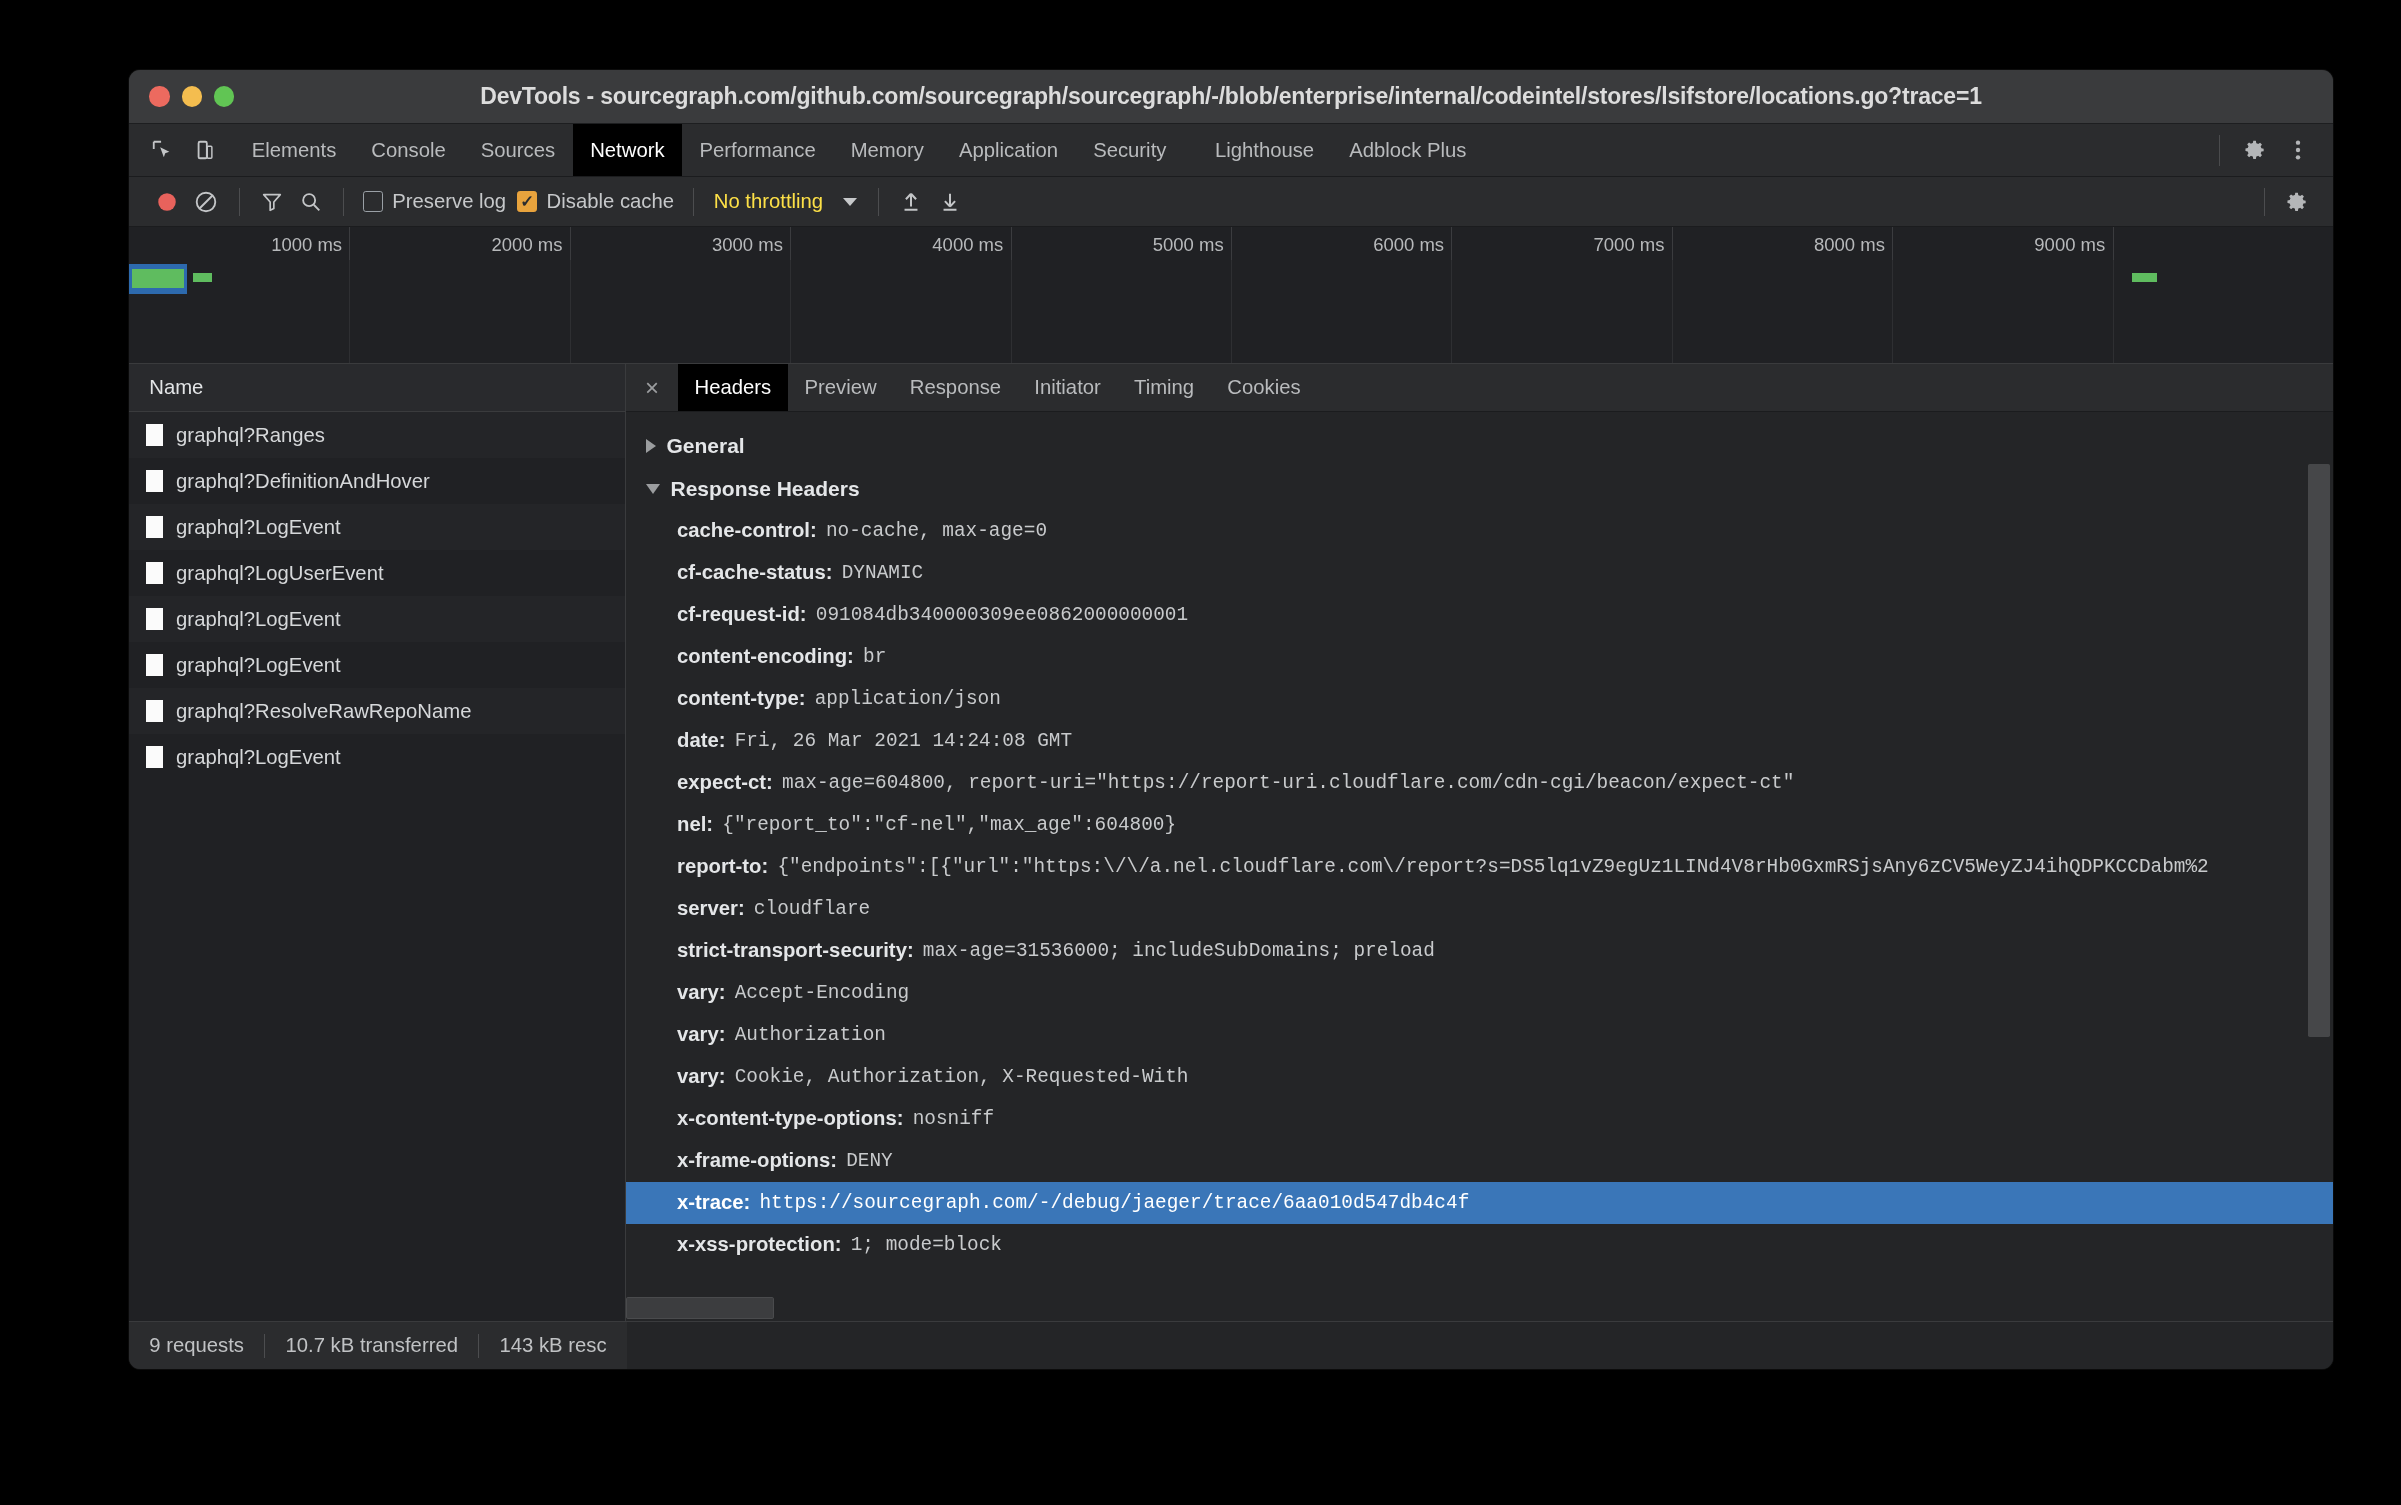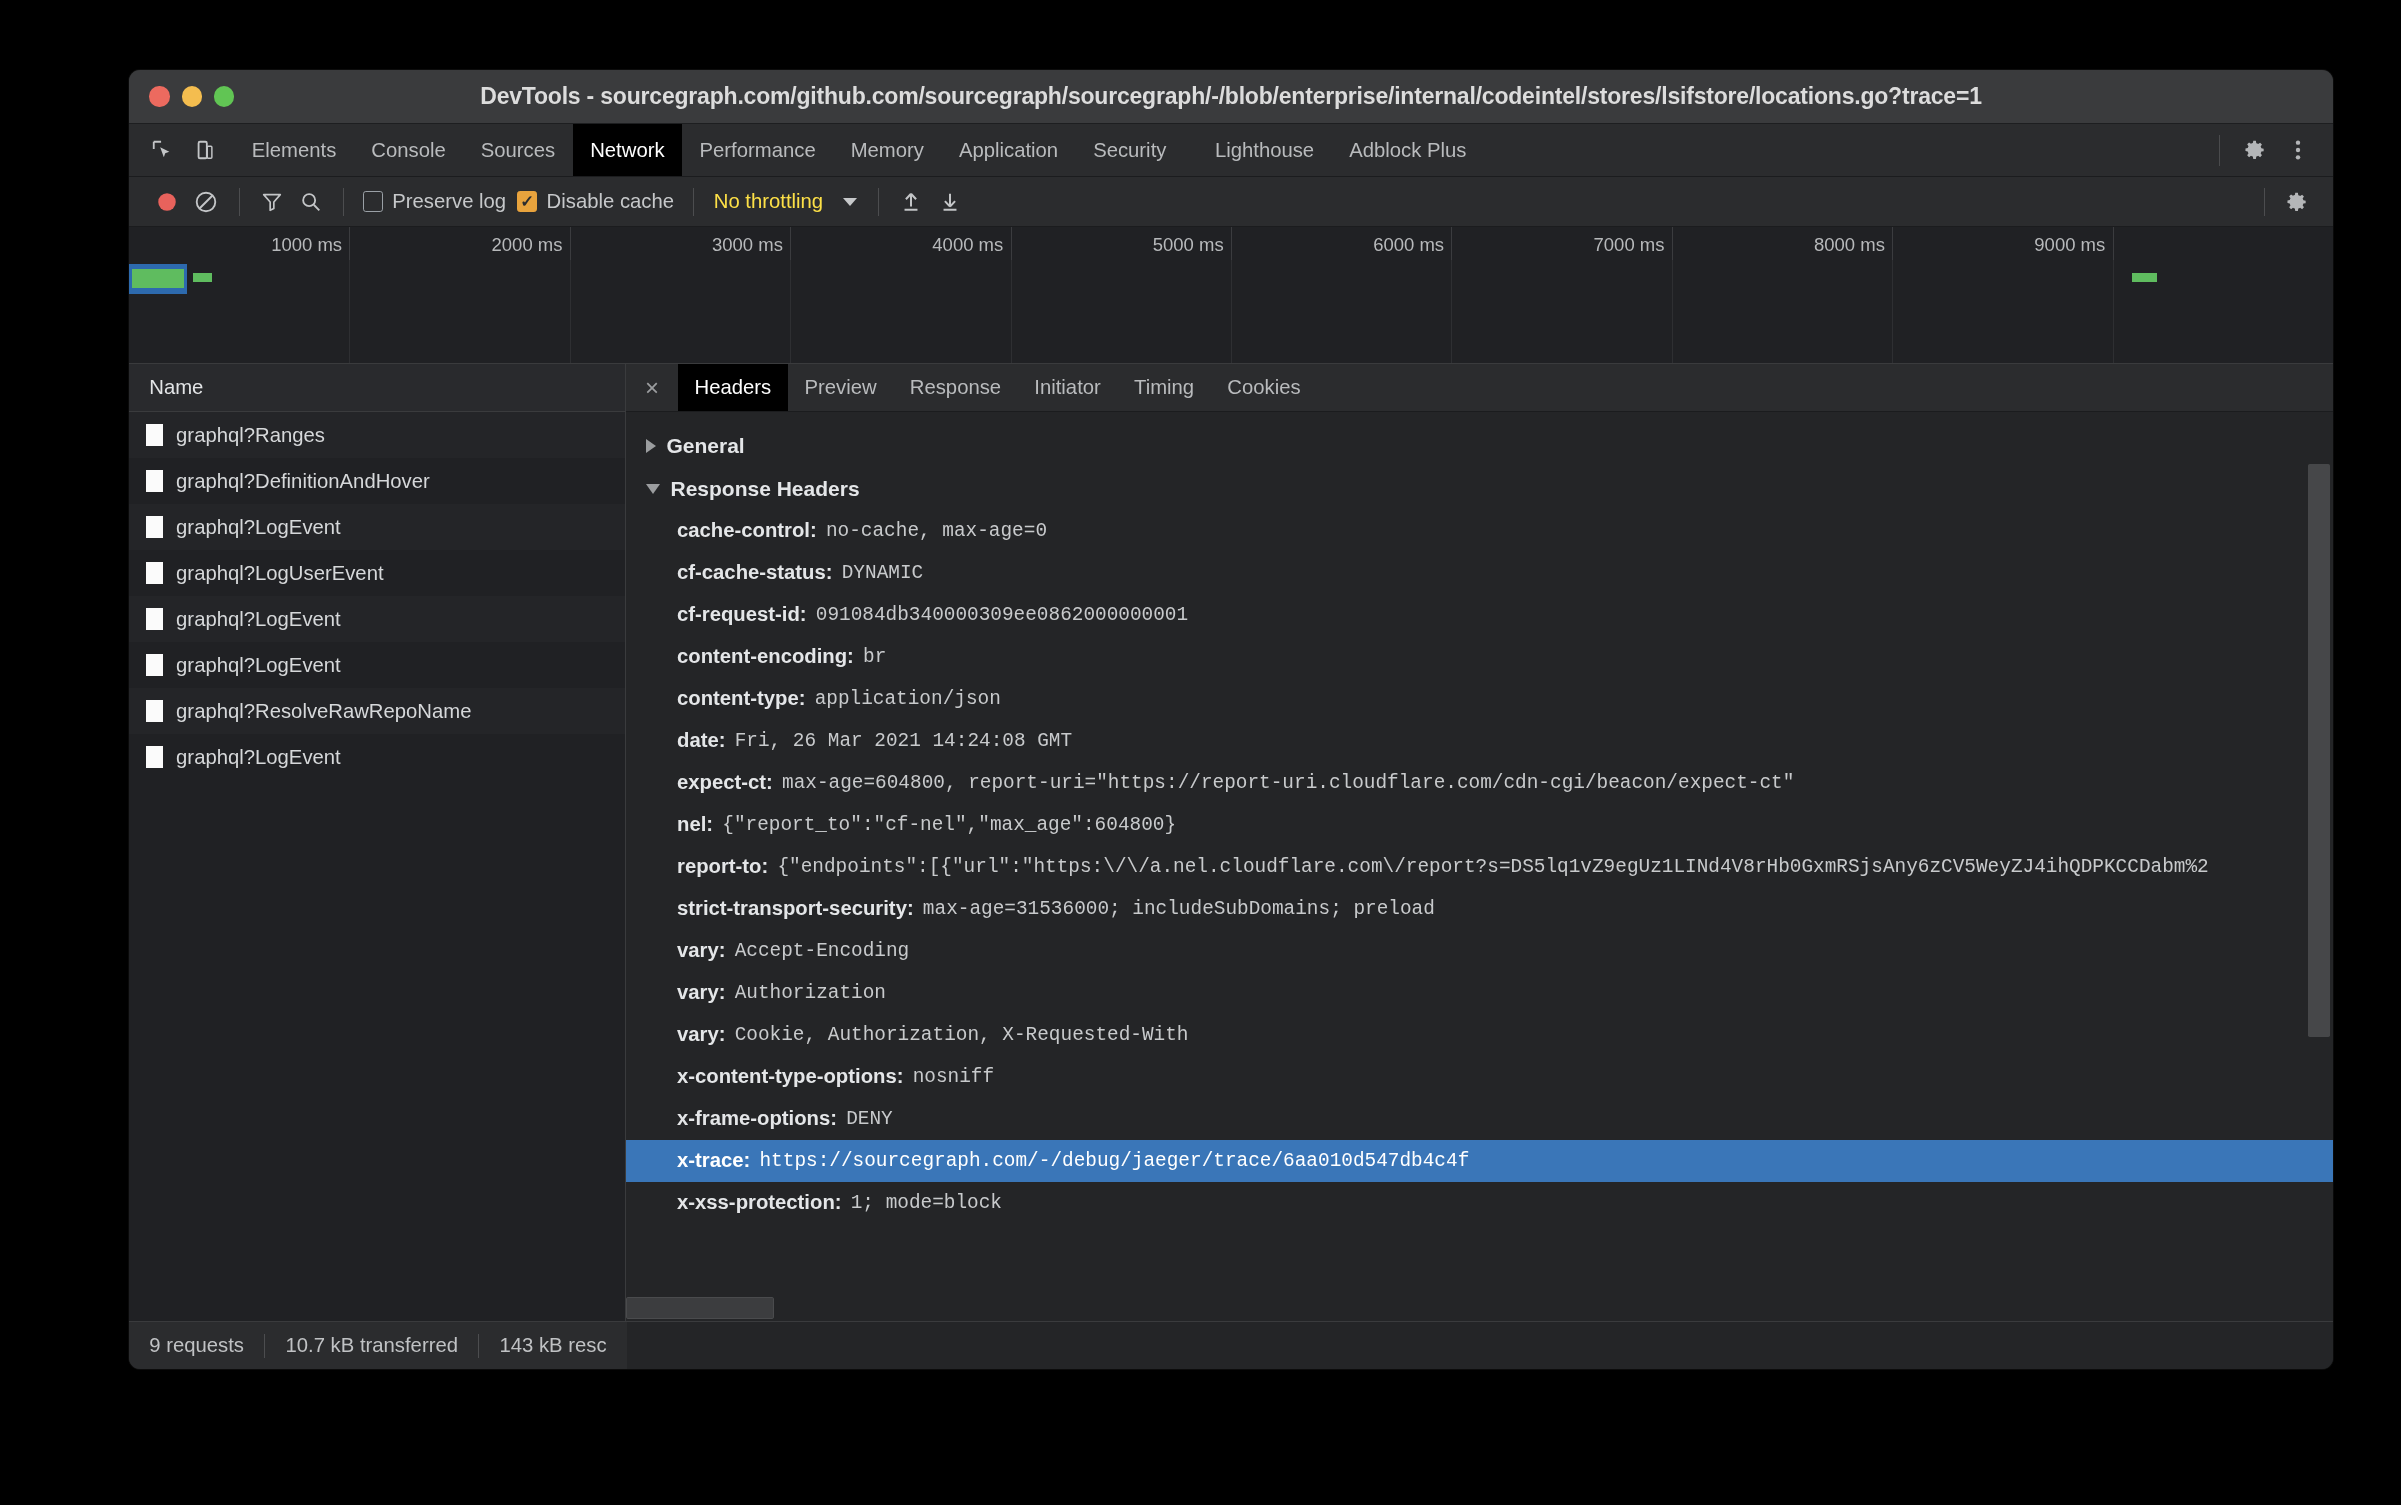--- a/index.html
+++ b/index.html
@@ -618,20 +618,24 @@
             </div>
             <div class="hrow">
               <span class="hname">nel:</span>
               <span class="hval">{"report_to":"cf-nel","max_age":604800}</span>
             </div>
             <div class="hrow">
               <span class="hname">report-to:</span>
               <span class="hval">{"endpoints":[{"url":"https:\/\/a.nel.cloudflare.com\/report?s=DS5lq1vZ9egUz1LINd4V8rHb0GxmRSjsAny6zCV5WeyZJ4ihQDPKCCDabm%2</span>
             </div>
             <div class="hrow">
+              <span class="hname">server:</span>
+              <span class="hval">cloudflare</span>
+            </div>
+            <div class="hrow">
               <span class="hname">strict-transport-security:</span>
               <span class="hval">max-age=31536000; includeSubDomains; preload</span>
             </div>
             <div class="hrow">
               <span class="hname">vary:</span>
               <span class="hval">Accept-Encoding</span>
             </div>
             <div class="hrow">
               <span class="hname">vary:</span>
               <span class="hval">Authorization</span>

